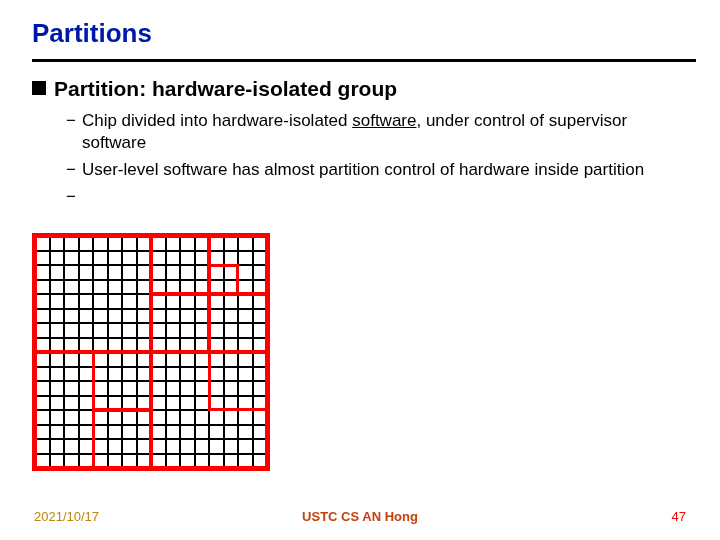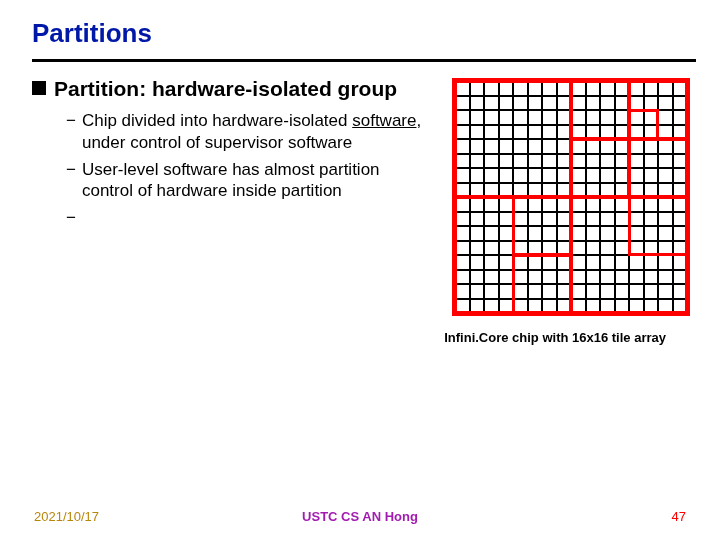--- a/index.html
+++ b/index.html
@@ -22,20 +22,21 @@
   }
   .title-rule {
     border: none;
     border-top: 3px solid #000;
     margin-bottom: 14px;
   }
   .content-row {
     display: flex;
     align-items: flex-start;
     gap: 18px;
+    flex-direction: column;
   }
   .text-col {
     flex: 1 1 auto;
     min-width: 0;
   }
   .heading-line {
     display: flex;
     align-items: flex-start;
     font-size: 21px;
     font-weight: bold;
@@ -104,21 +105,21 @@
   .footer {
     position: absolute;
     left: 0; right: 0; bottom: 16px;
     display: flex;
     align-items: baseline;
     justify-content: space-between;
     padding: 0 34px;
     font-size: 13px;
   }
   .footer-date { color: #b8860b; font-weight: normal; }
-  .footer-center { color: #a21caf; font-weight: bold; position: absolute; left: 50%; transform: translateX(-50%); }
+  .footer-center { color: #c2410c; font-weight: bold; position: absolute; left: 50%; transform: translateX(-50%); }
   .footer-page { color: #ff0000; }
 </style>
 </head>
 <body>
 
 <div class="slide">
   <div class="title">Partitions</div>
   <hr class="title-rule">
 
   <div class="content-row">
@@ -410,20 +411,19 @@
           <div class="red-overlay" style="left: 173px; top: 57px; width: 60px; height: 60px;"></div>
           <div class="red-overlay" style="left: -1px; top: 115px; width: 118px; height: 118px;"></div>
           <div class="red-overlay" style="left: 57px; top: 115px; width: 60px; height: 60px;"></div>
           <div class="red-overlay" style="left: 57px; top: 173px; width: 60px; height: 60px;"></div>
           <div class="red-overlay" style="left: 115px; top: 115px; width: 118px; height: 118px;"></div>
           <div class="red-overlay" style="left: 173px; top: 115px; width: 60px; height: 60px;"></div>
         </div>
     </div>
   </div>
 
-  <div class="figure-caption">Infini.Core chip with 16x16 tile array</div>
 </div>
 
 <div class="footer">
   <span class="footer-date">2021/10/17</span>
   <span class="footer-center">USTC CS AN Hong</span>
   <span class="footer-page">47</span>
 </div>
 
 </body></html>

